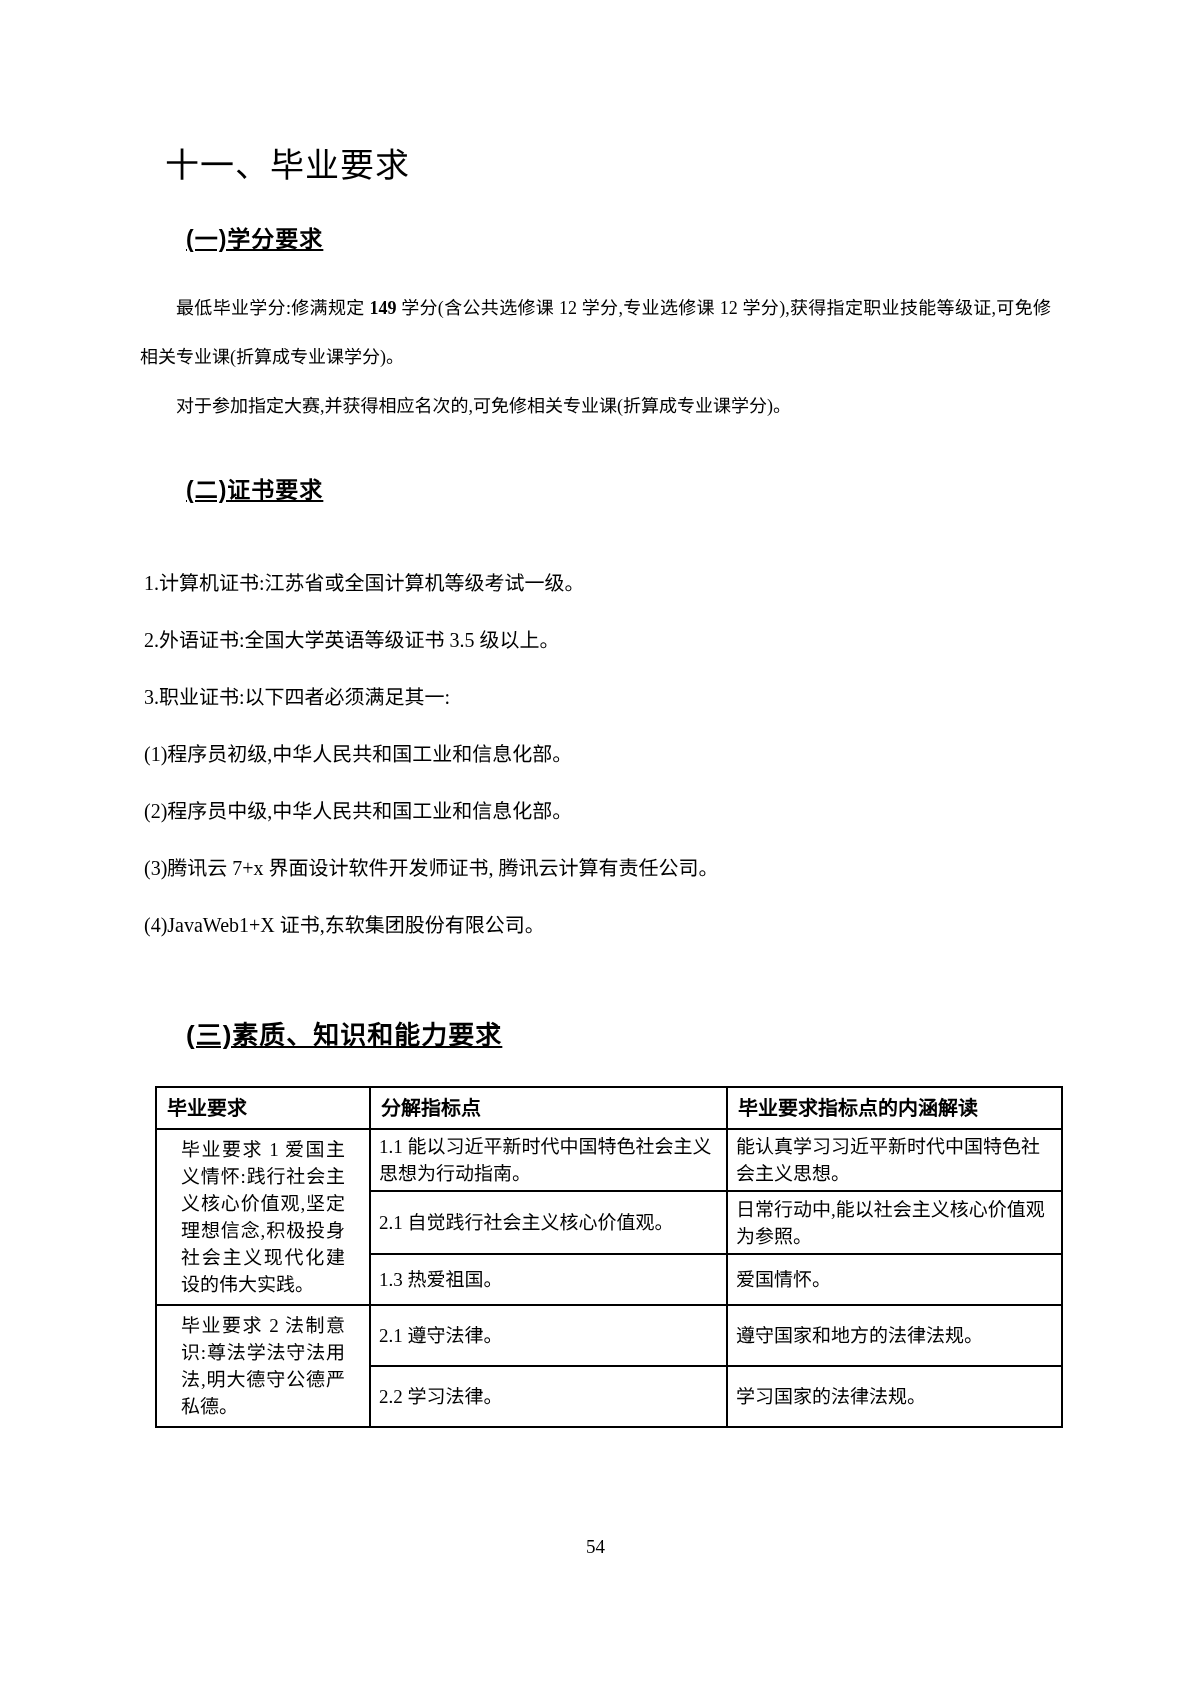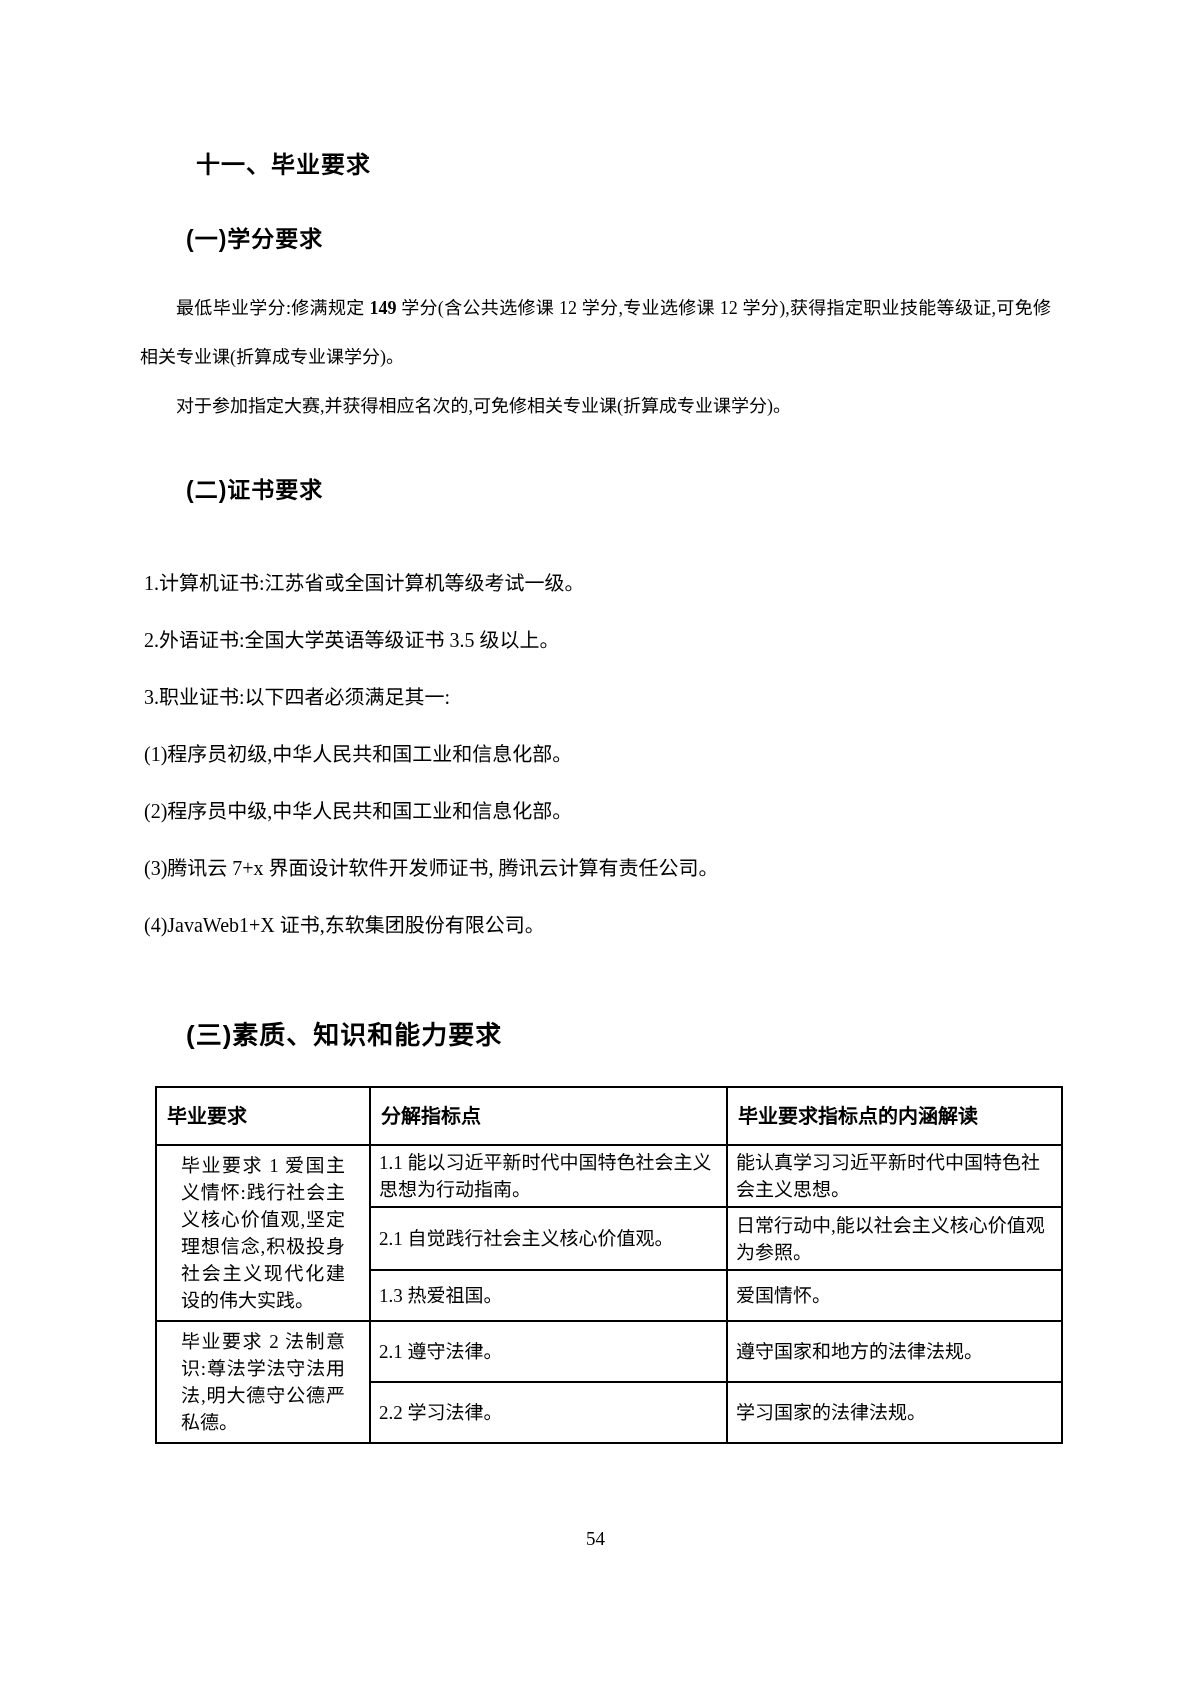--- a/index.html
+++ b/index.html
@@ -9,34 +9,35 @@
     width: 1191px;
     height: 1684px;
     margin: 0 auto;
     background: #ffffff;
     color: #000000;
     padding: 150px 140px 0 140px;
     overflow: hidden;
     font-family: "Liberation Serif", "DejaVu Serif", serif;
   }
   .doc-title {
-    margin: 0 0 0 56px;
+    margin: 0 0 0 25px;
     font-family: "Liberation Sans", "DejaVu Sans", sans-serif;
-    font-weight: 700;
-    font-size: 24px;
+    font-weight: 400;
+    font-size: 34px;
     line-height: 30px;
     letter-spacing: 1px;
   }
   .section-heading {
     margin: 46px 0 0 46px;
     font-family: "Liberation Sans", "DejaVu Sans", sans-serif;
     font-weight: 700;
     font-size: 23px;
     line-height: 26px;
     letter-spacing: 1px;
+    text-decoration: underline;
   }
   .section-heading.large {
     margin-top: 66px;
     font-size: 26px;
     line-height: 30px;
   }
   .body-text {
     margin-top: 32px;
     font-size: 18px;
     line-height: 49px;
@@ -62,35 +63,35 @@
   .req-table th, .req-table td {
     border: 2px solid #000;
     vertical-align: middle;
     text-align: left;
   }
   .req-table th {
     font-family: "Liberation Sans", "DejaVu Sans", sans-serif;
     font-weight: 700;
     font-size: 20px;
     line-height: 24px;
-    padding: 16px 10px;
+    padding: 8px 10px;
   }
   .req-table td {
     font-size: 19px;
     line-height: 27px;
     padding: 3px 8px;
     height: 51px;
   }
   .req-table td.col-req {
     text-align: justify;
     vertical-align: middle;
     padding: 6px 24px;
   }
   .page-number {
-    margin-top: 84px;
+    margin-top: 108px;
     text-align: center;
     font-size: 19px;
   }
 </style>
 </head>
 <body>
 
 <div class="page">
 
   <h1 class="doc-title">十一、毕业要求</h1>

